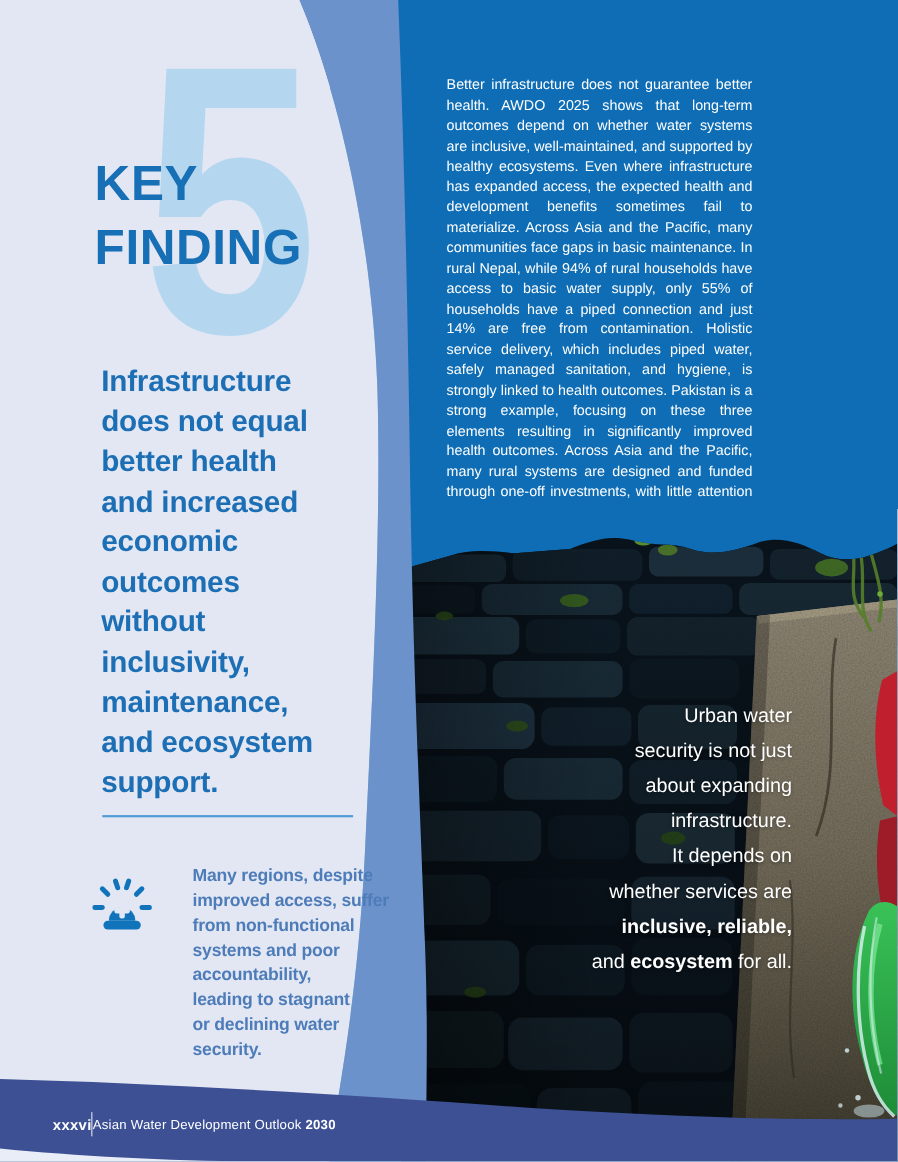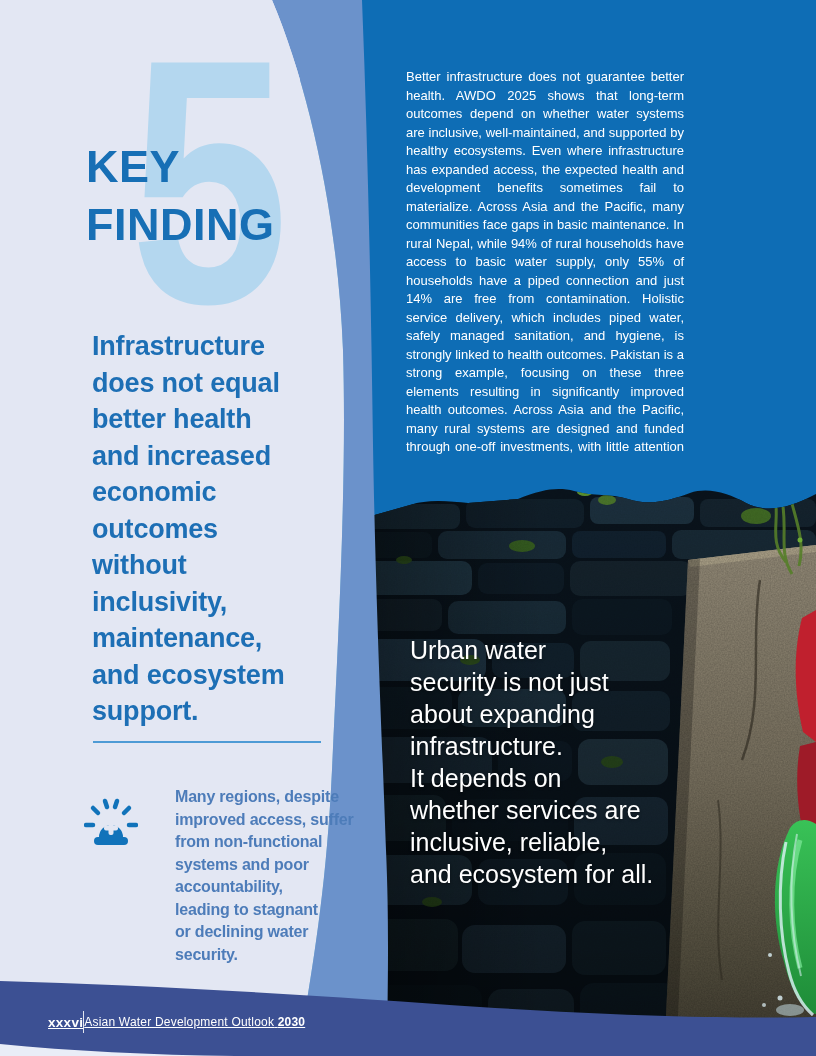--- a/index.html
+++ b/index.html
@@ -13,26 +13,26 @@
         color:#176fb5;letter-spacing:.5px;white-space:pre-line;}
   .heading{position:absolute;left:92px;top:328px;width:260px;font-size:27px;line-height:36.5px;
         font-weight:bold;color:#1d6fb5;letter-spacing:-.2px;white-space:pre-line;}
   .divider{position:absolute;left:93px;top:741px;width:228px;height:0;border-top:2px solid #4e9bd5;}
   .note-icon{position:absolute;left:84px;top:797px;width:54px;height:54px;}
   .note-text{position:absolute;left:151px;top:786px;width:205px;font-size:16px;line-height:22.5px;
         font-weight:bold;color:#4d7cb9;letter-spacing:-.2px;white-space:pre-line;margin-left:24px;}
 
   .body-par{position:absolute;left:406px;top:68px;width:278px;font-size:13px;line-height:18.5px;
         color:#ffffff;text-align:justify;text-align-last:justify;}
-  .quote{position:absolute;left:410px;top:634px;width:310px;font-size:25px;line-height:32px;
-        color:#ffffff;white-space:pre-line;text-shadow:0 1px 3px rgba(0,0,0,.35);}
-  .quote .b{font-weight:normal;}
+  .quote{position:absolute;left:410px;top:634px;width:310px;font-size:18px;line-height:32px;
+        color:#ffffff;white-space:pre-line;text-shadow:0 1px 3px rgba(0,0,0,.35);text-align:right;}
+  .quote .b{font-weight:bold;}
 
   .footer-text{position:absolute;left:48px;top:1008px;height:28px;display:flex;align-items:center;
-        color:#ffffff;text-decoration:underline;}
+        color:#ffffff;}
   .pnum{font-size:13.5px;font-weight:bold;letter-spacing:.3px;}
   .vdiv{width:1px;height:22px;background:rgba(255,255,255,.85);}
   .ftitle{font-size:12px;letter-spacing:.2px;}
   .ftitle .year{font-weight:bold;}
 </style>
 </head>
 <body>
 
 <div class="page">
 

